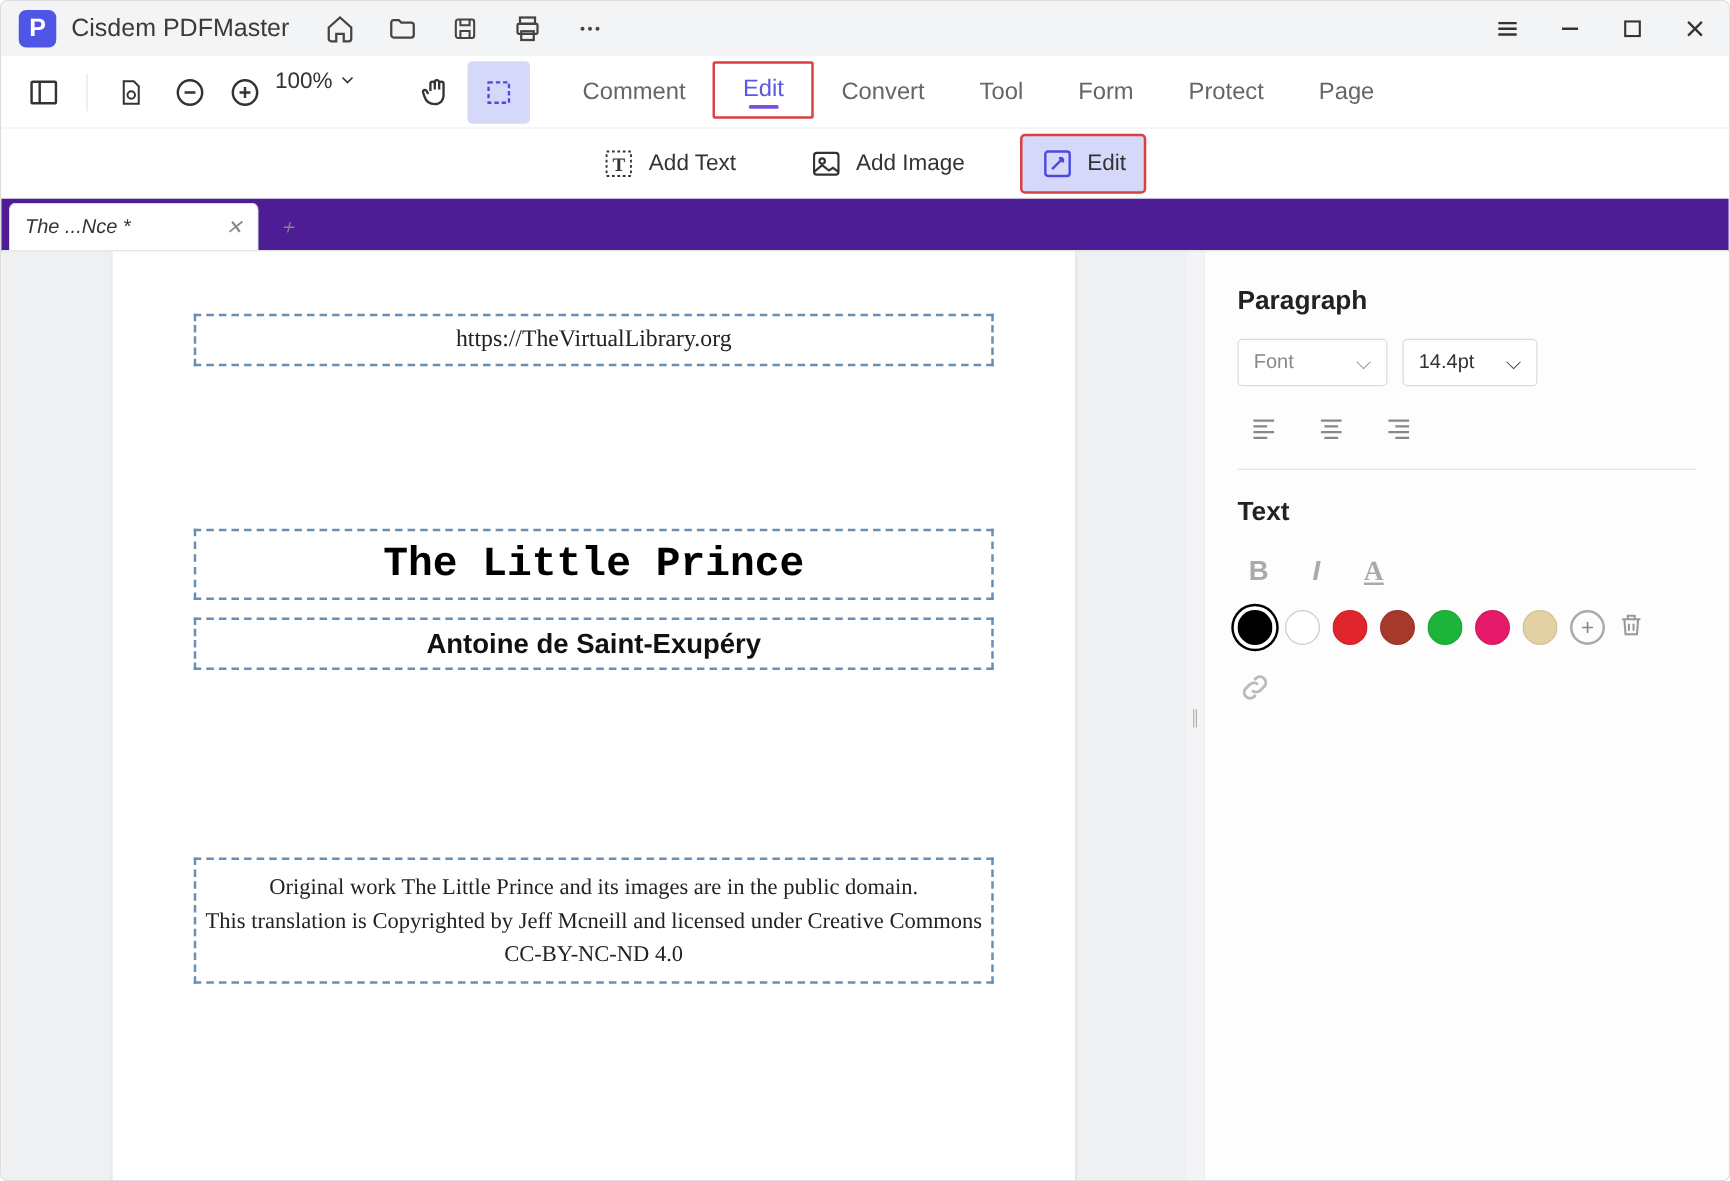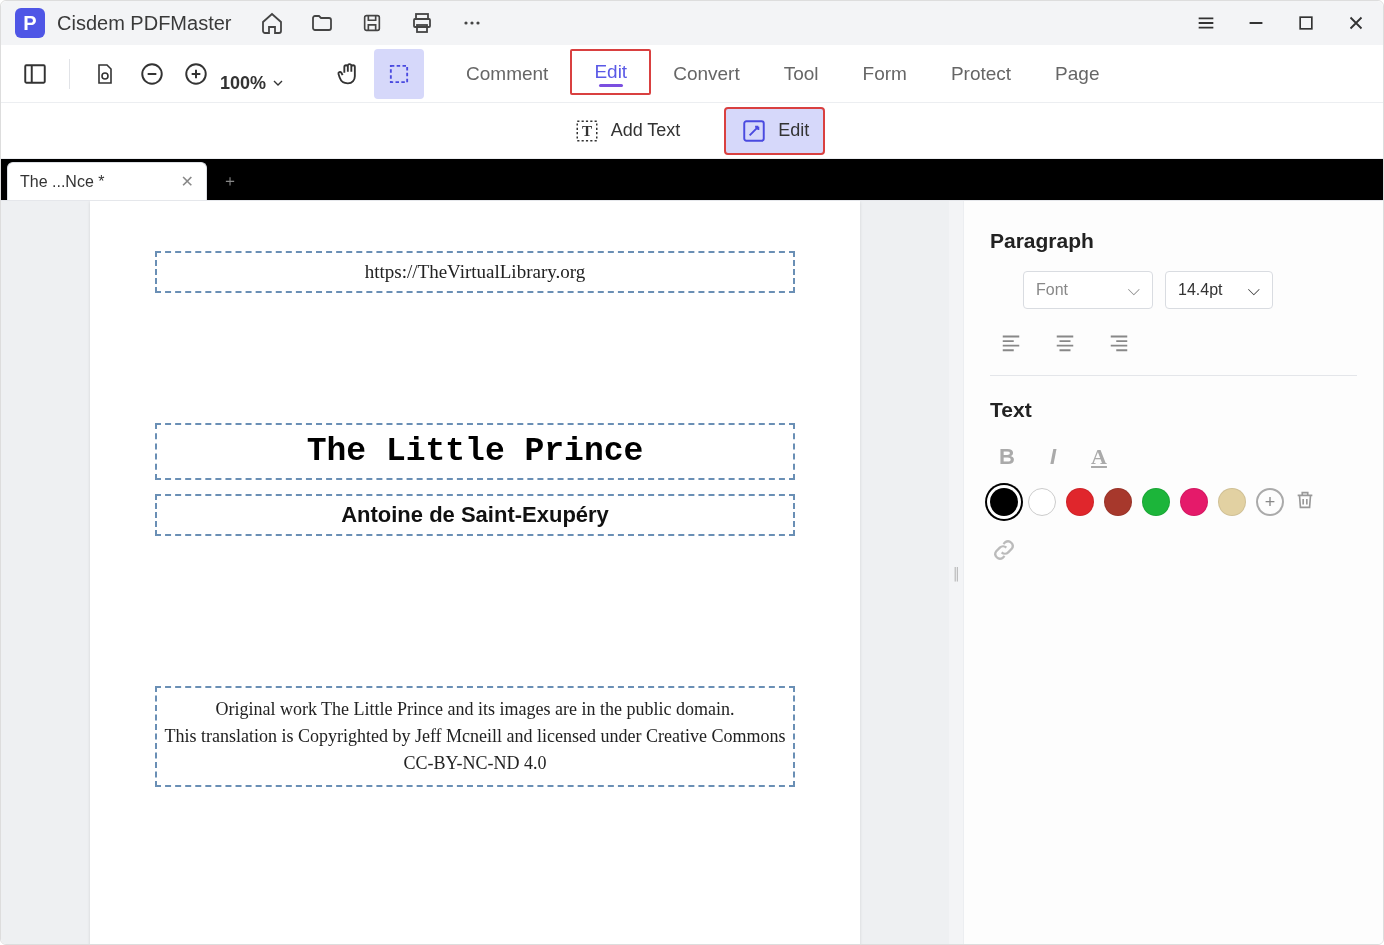--- a/index.html
+++ b/index.html
@@ -39,21 +39,21 @@
 
 .maintoolbar {
   height: 58px;
   background:#fff;
   border-bottom:1px solid #eceef1;
   display:flex; align-items:center;
 }
 .mt-left { display:flex; align-items:center; padding-left:14px; gap:8px; }
 .mt-btn { width:40px; height:40px; display:flex;align-items:center;justify-content:center; cursor:pointer; color:#333; }
 .mt-sep { width:1px; height:30px; background:#e1e3e7; margin:0 6px; }
-.zoom { display:flex; align-items:flex-end; gap:4px; font-size:18px; color:#333;font-weight:bold; }
+.zoom { display:flex; align-items:flex-start; gap:4px; font-size:18px; color:#333; }
 .zoom-val { display:flex; align-items:center; gap:4px; cursor:pointer; }
 .mode-group { display:flex; margin-left:30px; }
 .mode-btn { width:50px; height:50px; display:flex;align-items:center;justify-content:center; cursor:pointer; border-radius:4px;}
 .mode-btn.active { background:#d6d8fa; }
 .nav-tabs { display:flex; margin-left:20px; gap:0; flex:1; }
 .nav-tab { padding:0 22px; height:58px; display:flex; align-items:center; font-size:19px; color:#666; cursor:pointer; position:relative; }
 .nav-tab.active { color:#5a59e6; }
 .nav-tab.highlight { border:2px solid #d94040; border-radius:2px; margin:4px 0; height:46px; }
 .nav-tab.active::after { content:""; position:absolute; bottom:6px; left:50%; transform:translateX(-50%); width:24px; height:3px; background:#7b4fe0; border-radius:2px; }
 
@@ -61,21 +61,21 @@
 .subtoolbar {
   height:56px; background:#fff; border-bottom:1px solid #eceef1;
   display:flex; align-items:center; justify-content:center; gap:30px;
 }
 .sub-btn { display:flex; align-items:center; gap:10px; padding:8px 14px; border-radius:4px; cursor:pointer; font-size:18px; color:#333; }
 .sub-btn .sicon { width:28px; height:28px; display:flex;align-items:center;justify-content:center; }
 .sub-btn.active { background:#d6d8fa; }
 .sub-btn.highlight { border:2px solid #d94040; }
 
 
-.doctabs { height:42px; background:#000000; display:flex; align-items:flex-end; padding-left:6px; border-bottom:1px solid #e5e7eb;}
+.doctabs { height:42px; background:#4c1d95; display:flex; align-items:flex-end; padding-left:6px; border-bottom:1px solid #e5e7eb;font-style:italic;}
 .doctab { height:38px; background:#fff; border:1px solid #dcdfe4; border-bottom:none; border-radius:6px 6px 0 0; display:flex; align-items:center; padding:0 12px; gap:10px; font-size:16px; color:#333; min-width:200px; }
 .doctab .close { margin-left:auto; color:#888; cursor:pointer; }
 .addtab { width:30px; height:30px; display:flex;align-items:center;justify-content:center; color:#888; cursor:pointer; margin-left:8px; margin-bottom:4px;}
 
 
 .workspace { display:flex; height:calc(945px - 44px - 58px - 56px - 42px); }
 .canvas-wrap { flex:1; background:#eef0f2; display:flex; justify-content:center; padding:0; overflow:hidden; position:relative; }
 .page { width:770px; background:#fff; margin-top:0; box-shadow:0 1px 3px rgba(0,0,0,.12); padding:50px 0; position:relative; }
 .selbox { border:2px dashed #6a8fb5; margin:0 auto; text-align:center; }
 .sel1 { width:640px; padding:8px 0; font-family: Georgia, "Times New Roman", serif; font-size:19px; color:#222; }
@@ -86,21 +86,21 @@
 .sel-footer { width:640px; margin-top:150px; padding:8px 4px; }
 .sel-footer p { font-family: Georgia, "Times New Roman", serif; font-size:18px; color:#222; line-height:1.5; }
 
 .splitter { width:14px; background:#f3f4f6; display:flex; align-items:center; justify-content:center; cursor:col-resize; color:#aaa; font-size:12px; }
 
 .sidepanel { width:420px; background:#fdfdfd; padding:28px 26px; border-left:1px solid #eceef1; }
 .sidepanel h3 { font-size:21px; font-weight:600; color:#222; margin-bottom:18px; }
 .row { display:flex; gap:12px; margin-bottom:14px; flex-wrap:wrap; }
 .dropdown { height:38px; border:1px solid #d9dce1; border-radius:4px; display:flex; align-items:center; padding:0 12px; color:#888; font-size:16px; background:#fff; cursor:pointer; }
 .dropdown .chev { margin-left:auto; }
-.font-dd { width:130px;margin-left:33px; }
+.font-dd { width:120px; }
 .size-dd { width:108px; color:#333; }
 .align-btn { width:42px; height:38px; display:flex;align-items:center;justify-content:center; cursor:pointer; color:#888; }
 .hr { height:1px; background:#e4e6ea; margin:14px 0 22px; }
 .fmt-btn { width:34px; height:34px; display:flex;align-items:center;justify-content:center; color:#aaa; font-size:22px; font-weight:700; cursor:pointer; }
 .underline { text-decoration:underline; font-family:Georgia,serif;}
 .swatch { width:28px; height:28px; border-radius:50%; cursor:pointer; border:1px solid rgba(0,0,0,.08);}
 .swatch.sel { box-shadow:0 0 0 3px #fff, 0 0 0 5px #000; }
 .swatch.white { background:#fff; border:1px solid #ccc;}
 .addcolor { width:28px;height:28px;border-radius:50%;border:2px solid #aaa;display:flex;align-items:center;justify-content:center;color:#888;cursor:pointer;font-size:18px;}
 .trash { width:26px; height:26px; color:#999; cursor:pointer; }
@@ -245,20 +245,30 @@
 
 <div class="subtoolbar">
   <div class="sub-btn">
     <span class="sicon">
       <svg width="26" height="26" viewBox="0 0 24 24" fill="none" stroke="#333" stroke-width="1.4" stroke-dasharray="2 2">
           <rect x="3" y="3" width="18" height="18"></rect>
           <text x="12" y="17" text-anchor="middle" font-size="14" font-weight="700" fill="#333" stroke="none" font-family="Georgia">T</text>
         </svg>
     </span>
     <span>Add Text</span>
+  </div>
+  <div class="sub-btn">
+    <span class="sicon">
+      <svg width="26" height="26" viewBox="0 0 24 24" fill="none" stroke="#333" stroke-width="1.6">
+          <rect x="3" y="4" width="18" height="16" rx="2"></rect>
+          <circle cx="9" cy="10" r="2"></circle>
+          <path d="M3 18l6-5 5 4 3-2 4 3"></path>
+        </svg>
+    </span>
+    <span>Add Image</span>
   </div>
   <div class="sub-btn active highlight">
     <span class="sicon">
       <svg width="26" height="26" viewBox="0 0 24 24" fill="none" stroke="#4a4ae0" stroke-width="1.8">
           <rect x="3" y="3" width="18" height="18" rx="2"></rect>
           <path d="M8 16l8-8m0 0l-3 0m3 0v3"></path>
         </svg>
     </span>
     <span>Edit</span>
   </div>

